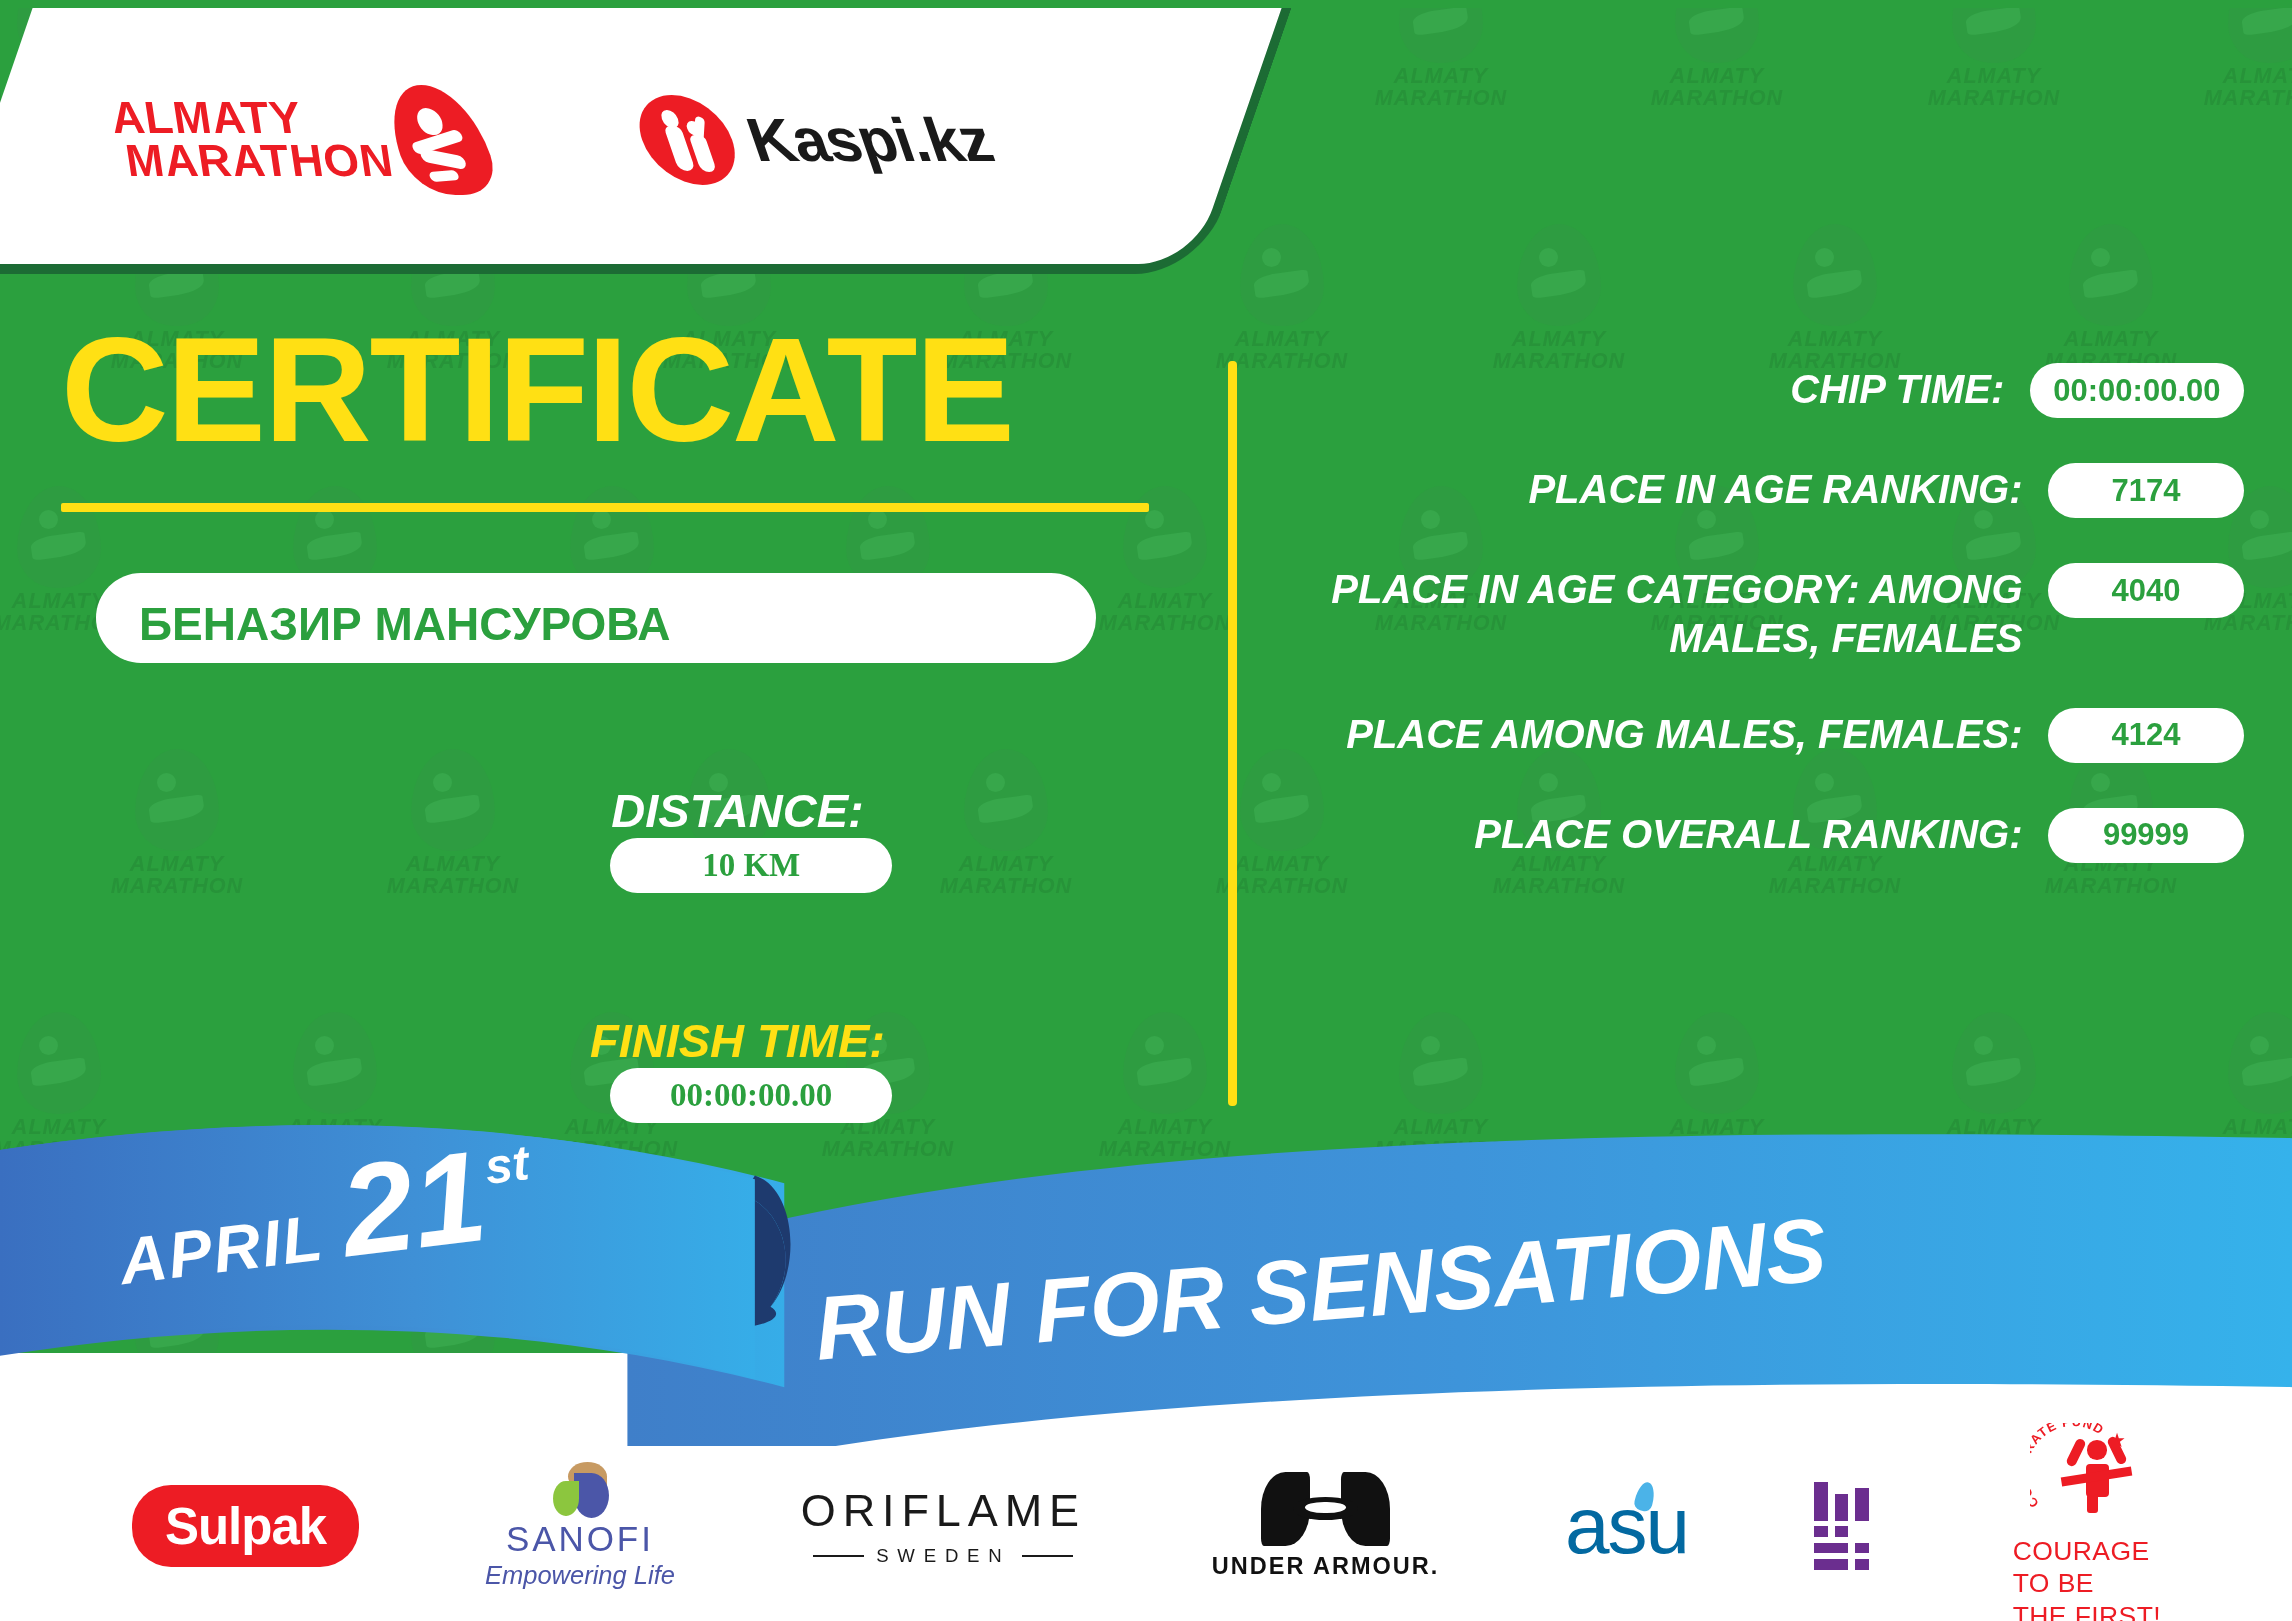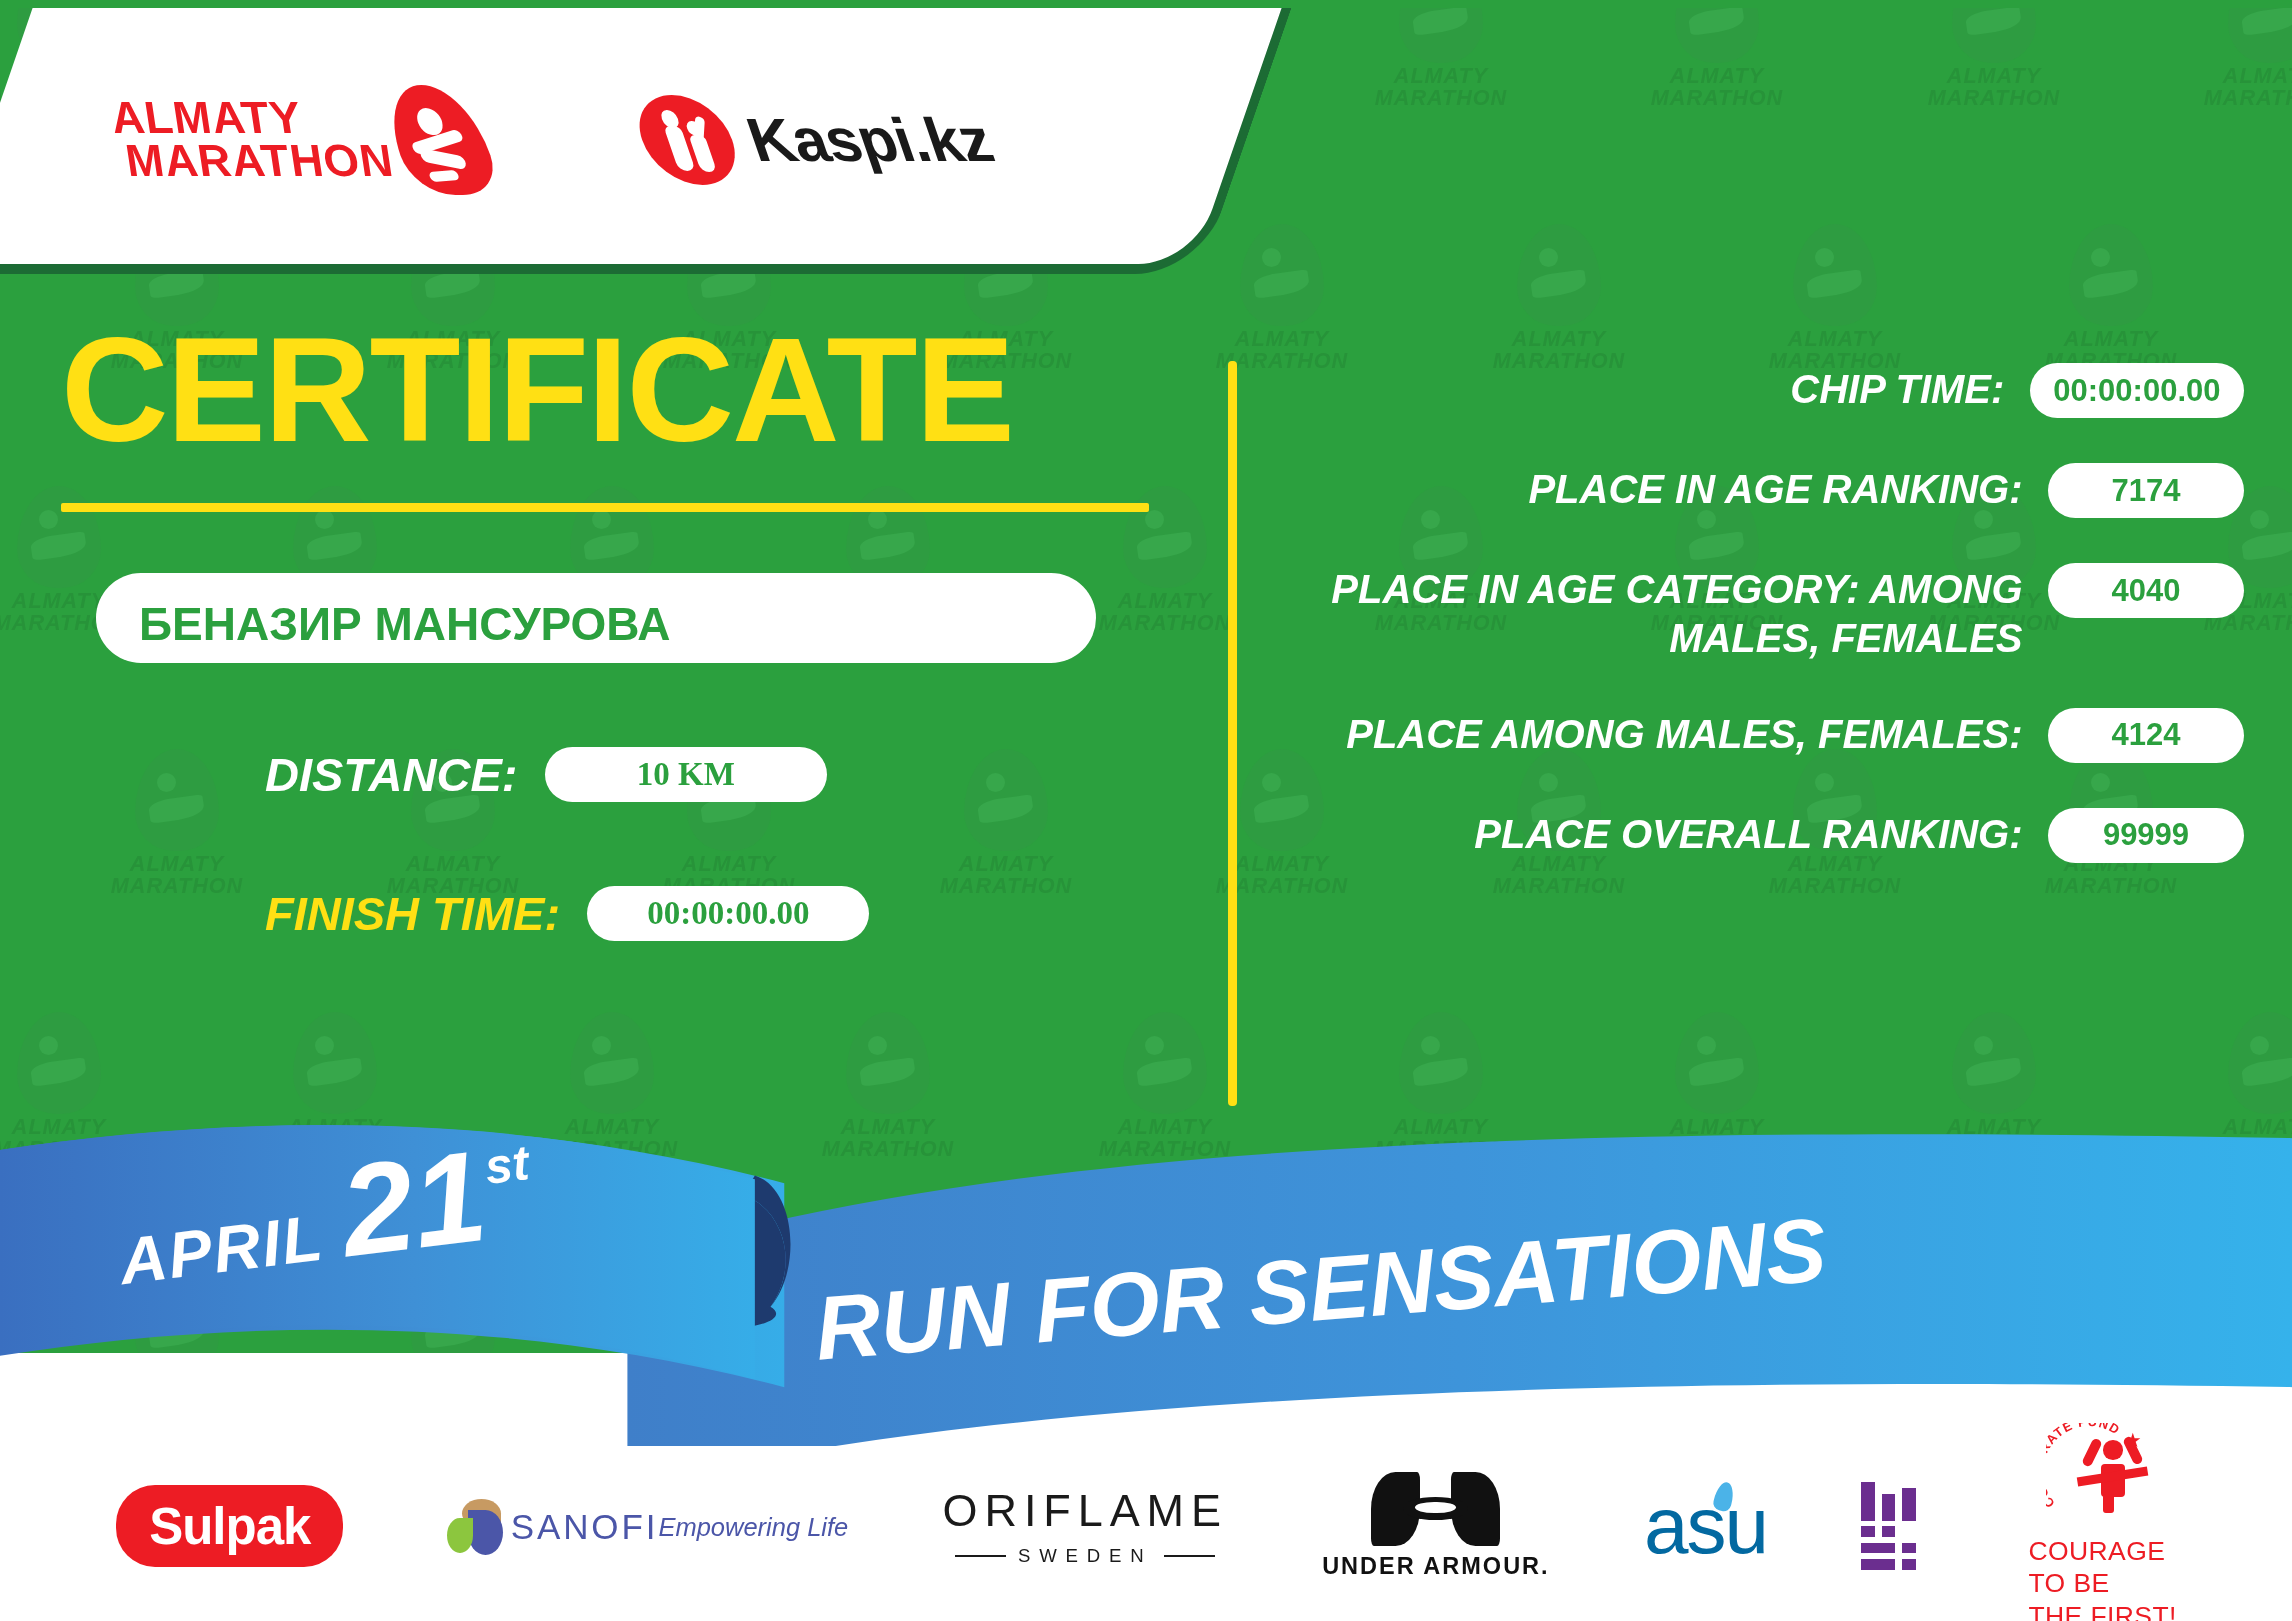--- a/index.html
+++ b/index.html
@@ -89,21 +89,21 @@
     color:#FFE014; font-size:149px; font-weight:bold; letter-spacing:-2px;
     padding-left:61px; line-height:1.0;
   }
   .cert-rule{ height:8.8px; background:#FFE014; margin:39px 61px 0 61px; border-radius:2px;}
   .name-field{
     margin:61px 0 0 96px; width:1000px; height:90px; background:#fff;
     border-radius:45px; display:flex; align-items:center; padding-left:43px;
   }
   .name-text{ color:#2BA03E; font-size:46px; font-weight:bold; letter-spacing:0px;margin-top:12px;}
 
-  .lrow{ display:flex; align-items:center; margin-left:265px; margin-top:84px; }
+  .lrow{ display:flex; align-items:center; margin-left:265px; margin-top:120px;flex-direction:column; }
   .lrow .lbl{ font-size:47px; font-weight:bold; font-style:italic; letter-spacing:0px; }
   .lrow .lbl.w{ color:#ffffff; }
   .lrow .lbl.y{ color:#FFE014; }
   .pill{
     height:55px; min-width:282px; background:#fff; border-radius:27.4px;
     display:flex; align-items:center; justify-content:center;
     color:#2BA03E; font-size:33px; font-weight:bold; letter-spacing:0px;
   }
   .lrow .pill{ margin-left:27.4px;font-family:Liberation Serif, serif; }
 
@@ -139,21 +139,21 @@
   
   .sponsors{
     position:absolute; left:0; top:1431px; width:100%; height:190px; z-index:25;
     display:flex; align-items:center; justify-content:space-around; padding:0 69px;
   }
   .sp{ display:flex; align-items:center; justify-content:center; flex-direction:column;}
 
   .sulpak{ background:#ED1C24; border-radius:39px; padding:11.8px 33px;}
   .sulpak span{ color:#fff; font-size:51px; font-weight:bold; letter-spacing:-1px;}
 
-  .sanofi{ display:flex; flex-direction:row; align-items:center; }
+  .sanofi{ display:flex; flex-direction:column; align-items:center; }
   .sanofi-mark{ position:relative; width:73px;height:55px; }
   .sanofi-mark .tan{position:absolute;right:9.8px;top:0;width:39px;height:29px;background:#C79A62;border-radius:50% 50% 10% 50%;}
   .sanofi-mark .blue{position:absolute;right:7.8px;top:11.8px;width:35px;height:45px;background:#4B56A8;border-radius:0 60% 60% 60%;}
   .sanofi-mark .green{position:absolute;left:9.8px;top:19.6px;width:25.5px;height:35px;background:#8CC63E;border-radius:60% 0 60% 60%;}
   .sanofi .nm{ color:#4B56A8; font-size:35px; letter-spacing:2.9px; margin-top:2.9px;}
   .sanofi .tg{ color:#4B56A8; font-size:25.5px; font-style:italic; margin-top:2px;}
 
   .oriflame{ display:flex; flex-direction:column; align-items:center; color:#1A1A1A;}
   .oriflame .nm{ font-size:45px; letter-spacing:6.9px; font-weight:300;}
   .oriflame .sub{ display:flex; align-items:center; gap:11.8px; margin-top:7.8px;}

